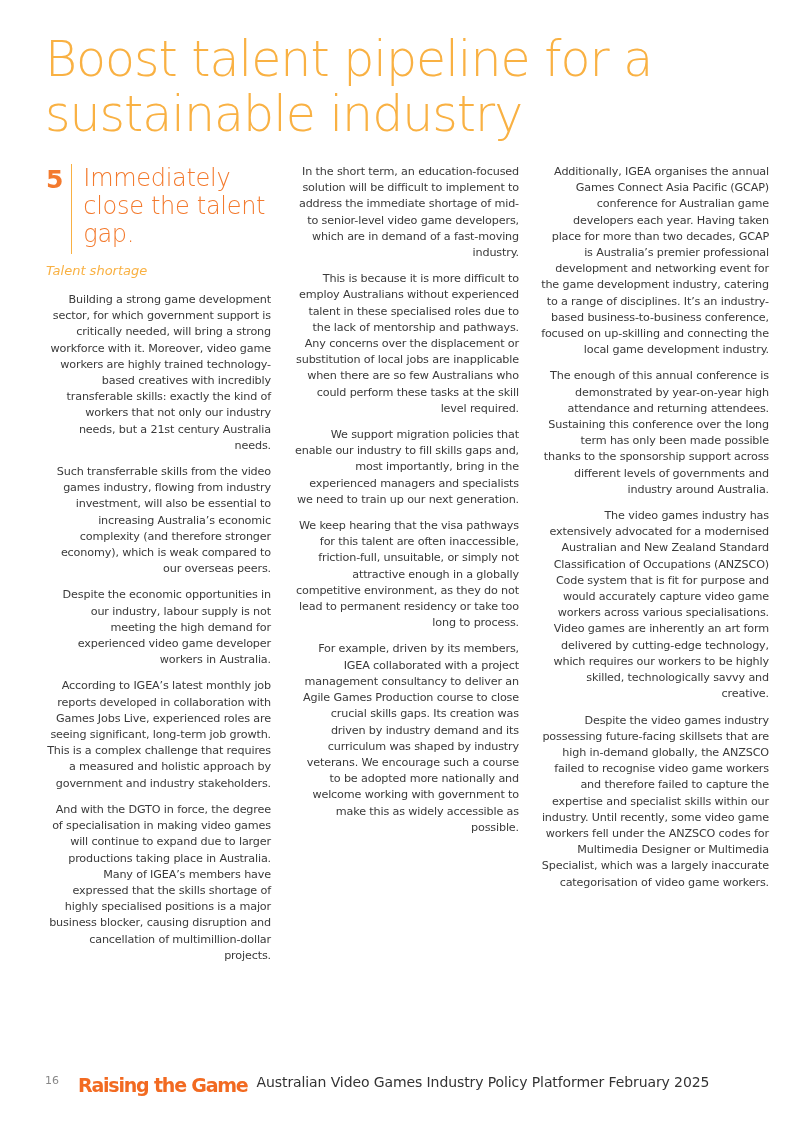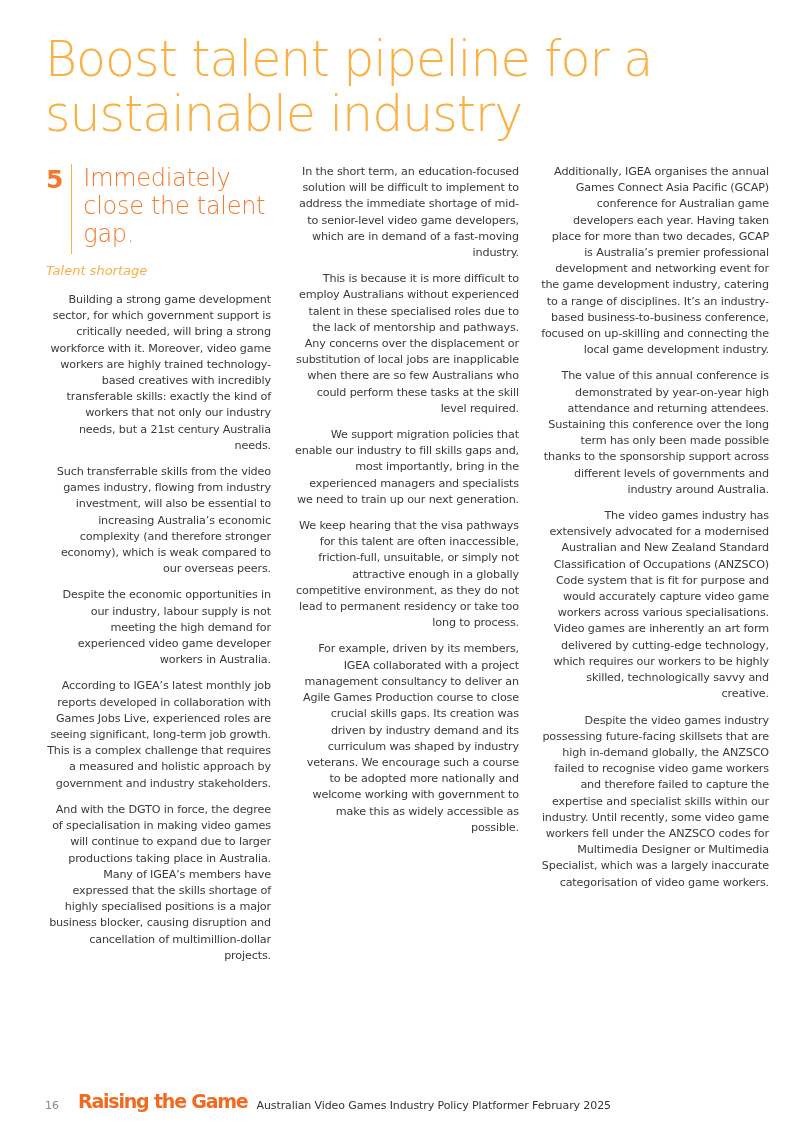--- a/index.html
+++ b/index.html
@@ -79,43 +79,42 @@
     }
     .col1 .subhead { margin-top: 0px; }
     .col2 .subhead { margin-top: 2px; margin-bottom: 11px; }
     .col3 .subhead { margin-top: 2px; margin-bottom: 11px; }
 
     .footer {
       position: absolute;
       left: 45px;
       top: 1074px;
       display: flex;
-      align-items: flex-end;
+      align-items: flex-start;
       white-space: nowrap;
     }
     .page-number {
       font-family: "DejaVu Sans", sans-serif;
       font-size: 11px;
       color: #888888;
       margin-right: 19px;
     }
     .brand {
       font-family: "DejaVu Sans", sans-serif;
       font-weight: bold;
       font-size: 19px;
       color: #f26a21;
       letter-spacing: -1.2px;
       margin-right: 9px;
     }
     .doc-caption {
       font-family: "DejaVu Sans", sans-serif;
-      font-size: 11px;
+      font-size: 14px;
       color: #333333;
       letter-spacing: -0.1px;
-      margin-top: 25px;
     }
   </style>
 </head>
 <body>
 
 <h1 class="page-title">Boost talent pipeline for a sustainable industry</h1>
 
 <div class="column col1">
   <div class="section-heading">
     <span class="section-number">5</span>
@@ -133,21 +132,21 @@
 <div class="column col2">
   <p class="body-text">In the short term, an education-focused solution will be difficult to implement to address the immediate shortage of mid- to senior-level video game developers, which are in demand of a fast-moving industry.</p>
   <p class="body-text">This is because it is more difficult to employ Australians without experienced talent in these specialised roles due to the lack of mentorship and pathways. Any concerns over the displacement or substitution of local jobs are inapplicable when there are so few Australians who could perform these tasks at the skill level required.</p>
   <p class="body-text">We support migration policies that enable our industry to fill skills gaps and, most importantly, bring in the experienced managers and specialists we need to train up our next generation.</p>
   <p class="body-text">We keep hearing that the visa pathways for this talent are often inaccessible, friction-full, unsuitable, or simply not attractive enough in a globally competitive environment, as they do not lead to permanent residency or take too long to process.</p>
   <p class="body-text">For example, driven by its members, IGEA collaborated with a project management consultancy to deliver an Agile Games Production course to close crucial skills gaps. Its creation was driven by industry demand and its curriculum was shaped by industry veterans. We encourage such a course to be adopted more nationally and welcome working with government to make this as widely accessible as possible.</p>
 </div>
 
 <div class="column col3">
   <p class="body-text">Additionally, IGEA organises the annual Games Connect Asia Pacific (GCAP) conference for Australian game developers each year. Having taken place for more than two decades, GCAP is Australia’s premier professional development and networking event for the game development industry, catering to a range of disciplines. It’s an industry-based business-to-business conference, focused on up-skilling and connecting the local game development industry.</p>
-  <p class="body-text">The value of this annual conference is demonstrated by year-on-year high attendance and returning attendees. Sustaining this conference over the long term has only been made possible thanks to the sponsorship support across different levels of governments and industry around Australia.</p>
+  <p class="body-text">The enough of this annual conference is demonstrated by year-on-year high attendance and returning attendees. Sustaining this conference over the long term has only been made possible thanks to the sponsorship support across different levels of governments and industry around Australia.</p>
   <p class="body-text">The video games industry has extensively advocated for a modernised Australian and New Zealand Standard Classification of Occupations (ANZSCO) Code system that is fit for purpose and would accurately capture video game workers across various specialisations. Video games are inherently an art form delivered by cutting-edge technology, which requires our workers to be highly skilled, technologically savvy and creative.</p>
   <p class="body-text">Despite the video games industry possessing future-facing skillsets that are high in-demand globally, the ANZSCO failed to recognise video game workers and therefore failed to capture the expertise and specialist skills within our industry. Until recently, some video game workers fell under the ANZSCO codes for Multimedia Designer or Multimedia Specialist, which was a largely inaccurate categorisation of video game workers.</p>
 </div>
 
 <div class="footer">
   <span class="page-number">16</span>
   <span class="brand">Raising the Game</span>
   <span class="doc-caption">Australian Video Games Industry Policy Platformer February 2025</span>
 </div>
 

